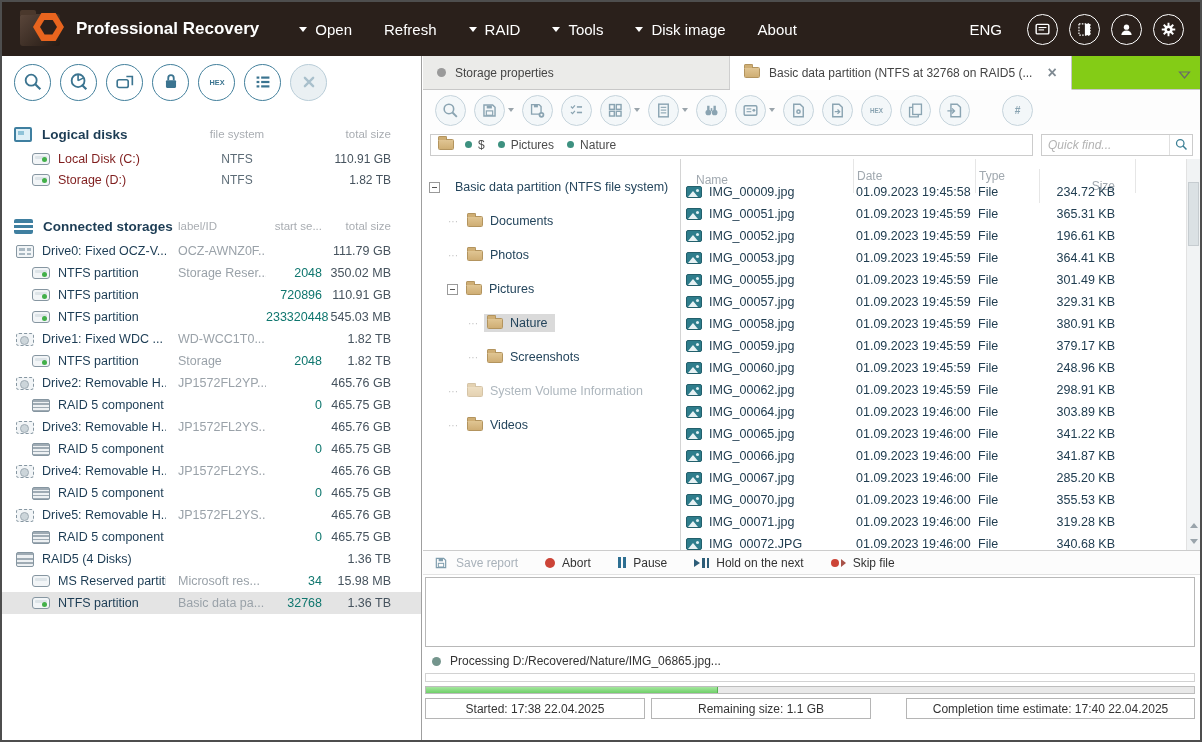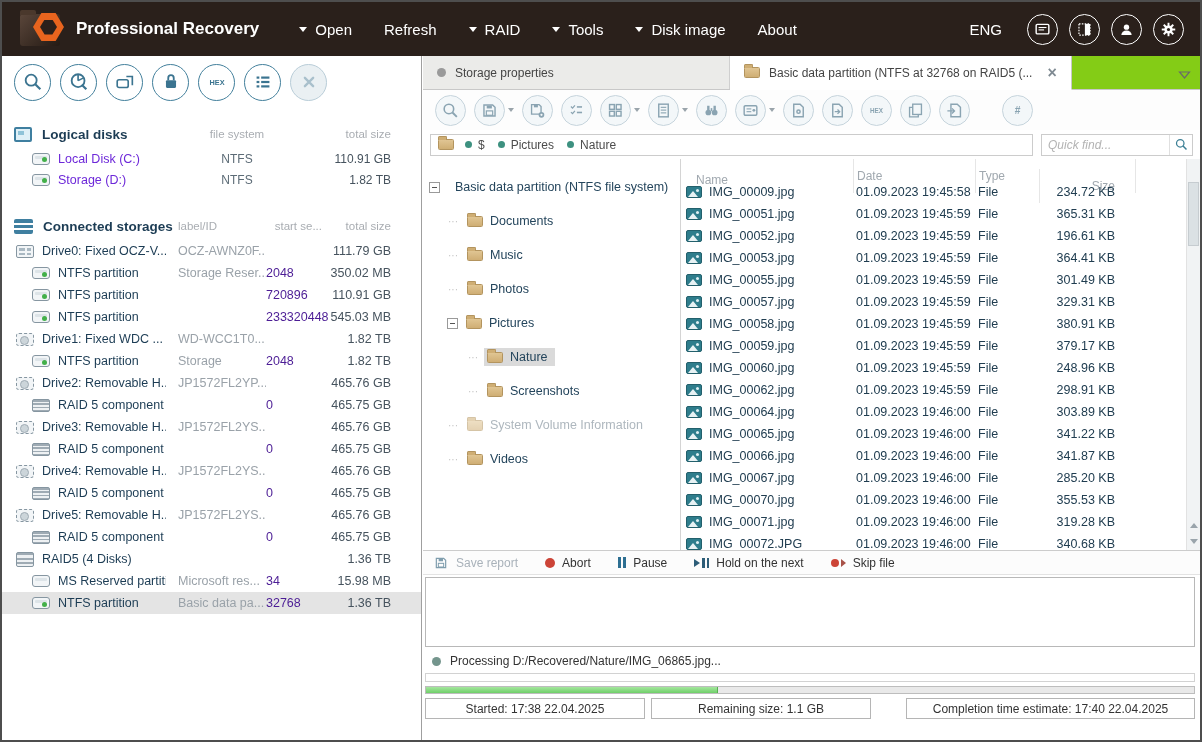--- a/index.html
+++ b/index.html
@@ -53,29 +53,29 @@
   .mon-ic::after { content:""; position:absolute; left:2px; top:2px; width:6px; height:4px; background:#8fc3d8; }
   .stk-ic { width:19px; height:15px; flex:none;
             background:repeating-linear-gradient(180deg,#3f7fa0 0 3.5px,#fff 3.5px 5.5px); border-radius:2px; }
   .colh { color:#a9adb2; font-size:11.5px; white-space:nowrap; }
   .colh.center { text-align:center; }
   .colh.right { text-align:right; padding-right:30px; }
   .colh.rt2 { text-align:right; padding-right:2px; }
   .colh.lbl { padding-left:12px; }
 
   .lrow { display:grid; grid-template-columns:190px 90px 1fr; height:21px; align-items:center; }
-  .lrow .nm { display:flex; align-items:center; gap:8px; padding-left:30px; color:#6d28d9; font-size:12.5px; white-space:nowrap; }
+  .lrow .nm { display:flex; align-items:center; gap:8px; padding-left:30px; color:#7f1d1d; font-size:12.5px; white-space:nowrap; }
   .lrow .fs { text-align:center; color:#5c6b76; }
   .lrow .sz { text-align:right; padding-right:30px; color:#46535e; }
 
   .srow { display:grid; grid-template-columns:164px 100px 58px 1fr; height:22px; align-items:center; font-size:12.5px; }
   .c-name { display:flex; align-items:center; gap:8px; padding-left:14px; color:#1c3c54; white-space:nowrap; overflow:hidden; }
   .srow.ind .c-name { padding-left:30px; }
   .c-label { color:#9aa2a9; white-space:nowrap; overflow:hidden; padding-left:12px; }
-  .c-start { color:#4c1d95; padding-right:2px; }
+  .c-start { text-align:right; color:#0f766e; padding-right:2px; }
   .c-size { text-align:right; color:#46535e; padding-right:30px; }
   .srow.sel { background:#e4e4e4; }
 
   .di { width:18px; height:13px; border:1px solid #8696a1; border-radius:2px; background:#f2f5f7; flex:none; position:relative; }
   .di.ssd::after { content:""; position:absolute; inset:2px;
       background:linear-gradient(#a9b8c2,#a9b8c2) 0 0/6px 3px no-repeat,
                  linear-gradient(#a9b8c2,#a9b8c2) 8px 0/6px 3px no-repeat,
                  linear-gradient(#a9b8c2,#a9b8c2) 0 5px/6px 3px no-repeat,
                  linear-gradient(#a9b8c2,#a9b8c2) 8px 5px/6px 3px no-repeat; }
   .di.hdd { border-style:dashed; border-radius:3px; }
@@ -858,27 +858,20 @@
 
 
           <div class="trow lvl1">
             <span class="exp dots"></span>
             <span class="selwrap">
               <i class="fold"></i>
               <span class="tlabel">Documents</span>
             </span>
           </div>
 
-          <div class="trow lvl1">
-            <span class="exp dots"></span>
-            <span class="selwrap">
-              <i class="fold"></i>
-              <span class="tlabel">Music</span>
-            </span>
-          </div>
 
           <div class="trow lvl1">
             <span class="exp dots"></span>
             <span class="selwrap">
               <i class="fold"></i>
               <span class="tlabel">Photos</span>
             </span>
           </div>
 
           <div class="trow lvl1">

